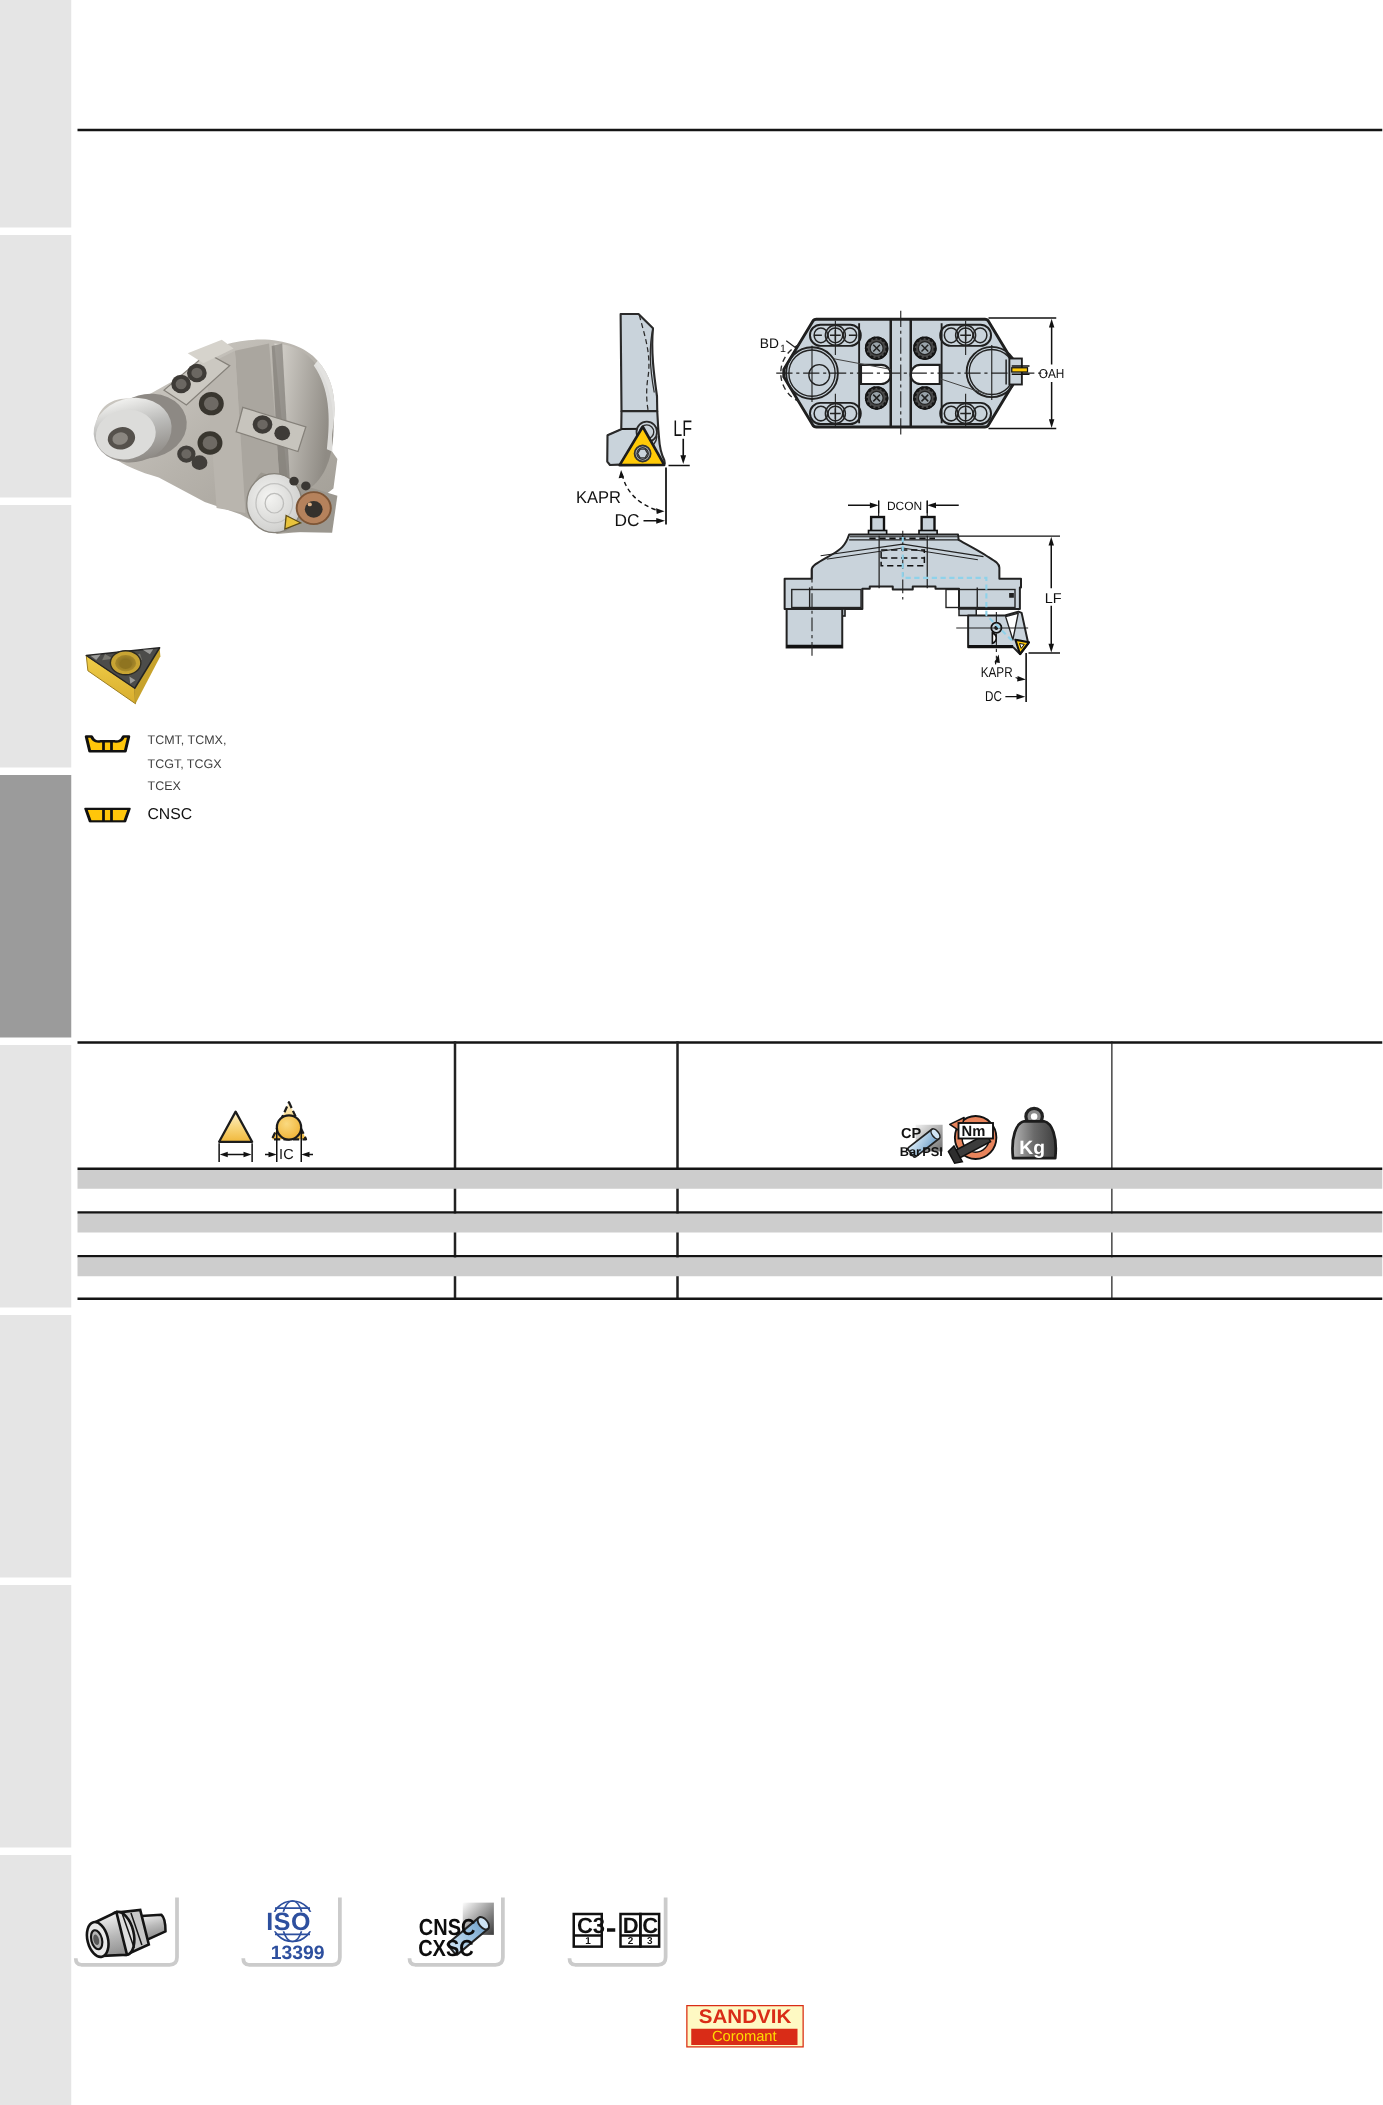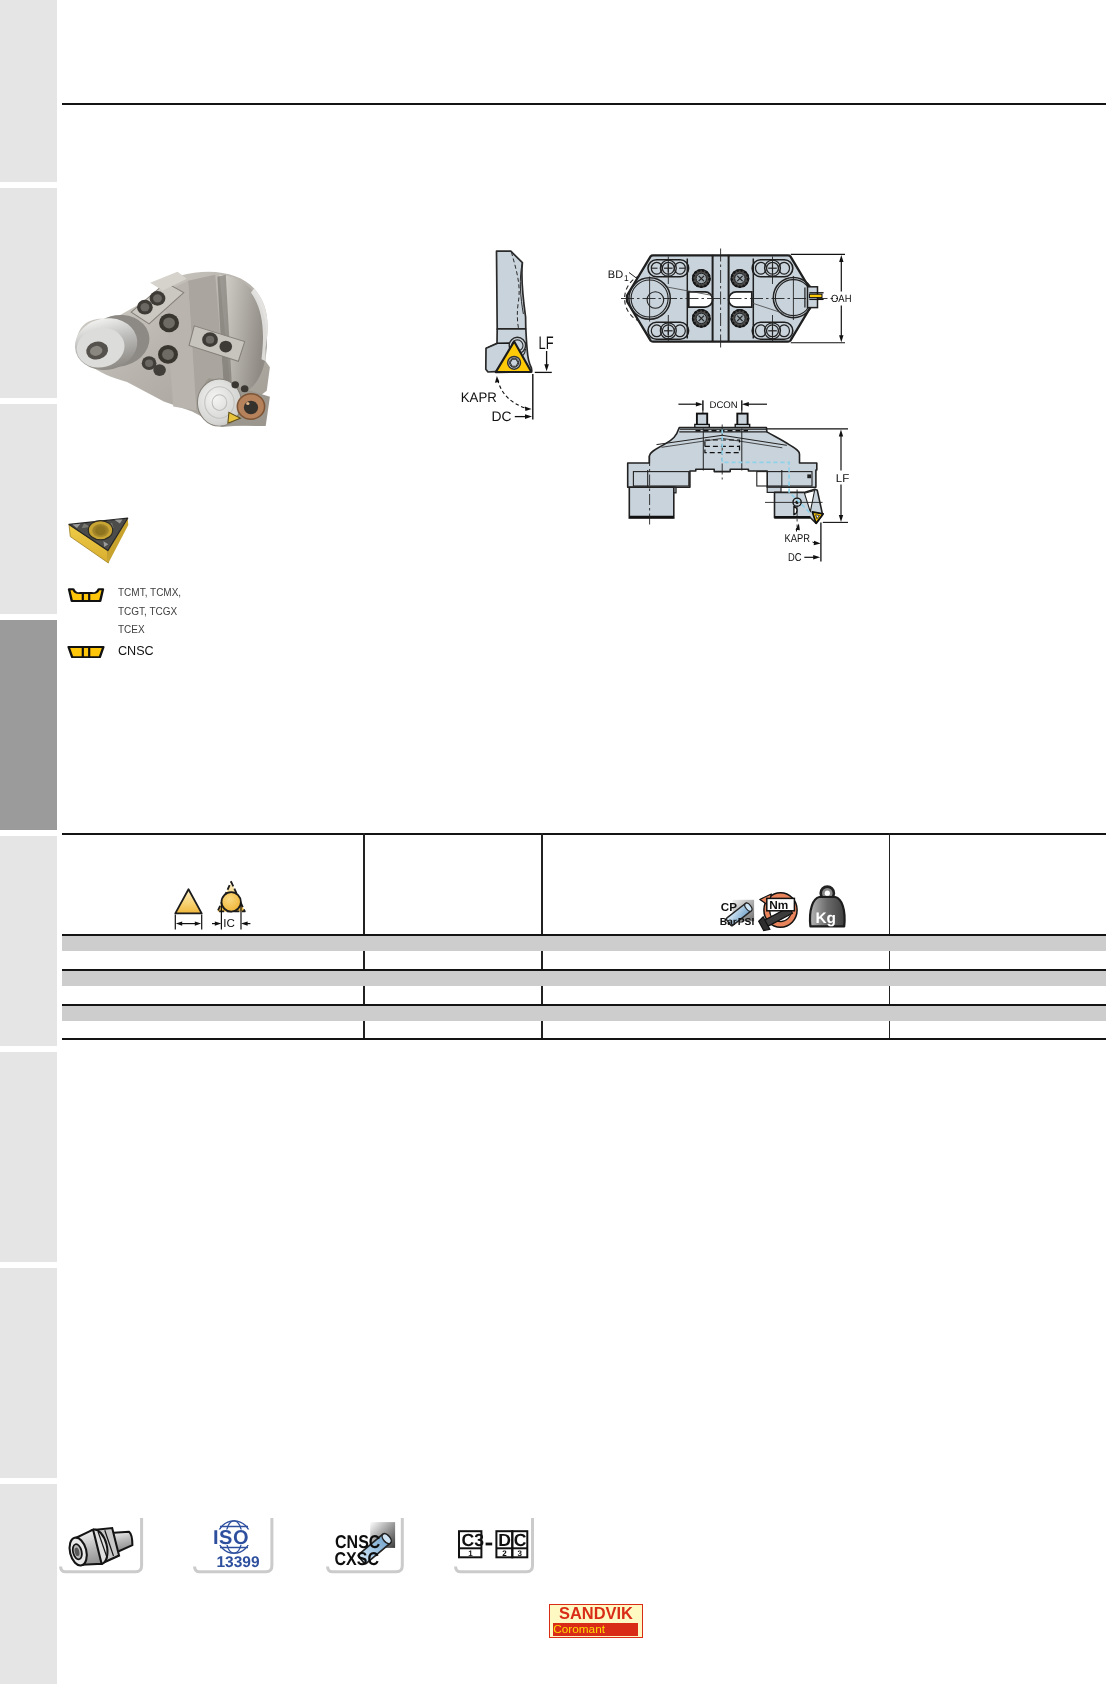--- a/index.html
+++ b/index.html
@@ -636,14 +636,14 @@
     <text x="51.2" y="46.4" font-size="17.6">D</text>
     <text x="66.8" y="46.4" font-size="17.6">C</text>
     <text x="21.2" y="55.6" font-size="8">1</text>
     <text x="55.2" y="55.6" font-size="8">2</text>
     <text x="70.6" y="55.6" font-size="8">3</text>
   </g>
 </svg>
 
 <div class="abs" style="left:549px;top:1604px;width:94px;height:34px;background:#fef9c3;border:1.6px solid #d92c17;box-sizing:border-box;">
   <div class="abs" style="left:0;top:0px;width:100%;text-align:center;font-weight:bold;font-size:15.8px;letter-spacing:0px;color:#d92c17;transform:scaleX(1.04);transform-origin:50% 0;">SANDVIK</div>
-  <div class="abs" style="left:3.2px;top:18px;width:84.5px;height:13px;background:#d92c17;text-align:left;font-size:11.8px;color:#ffd900;line-height:12.5px;">Coromant</div>
+  <div class="abs" style="left:3.2px;top:18px;width:84.5px;height:13px;background:#d92c17;text-align:center;font-size:11.8px;color:#ffd900;line-height:12.5px;">Coromant</div>
 </div>
 
 </body></html>

